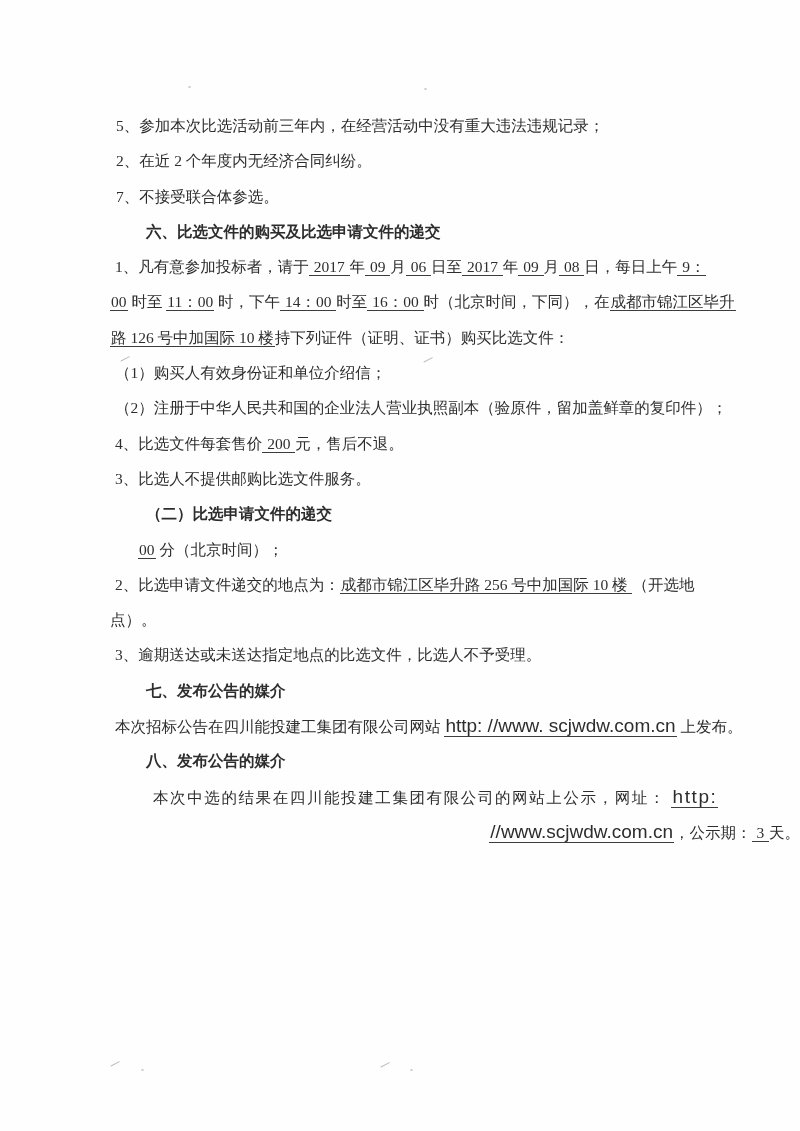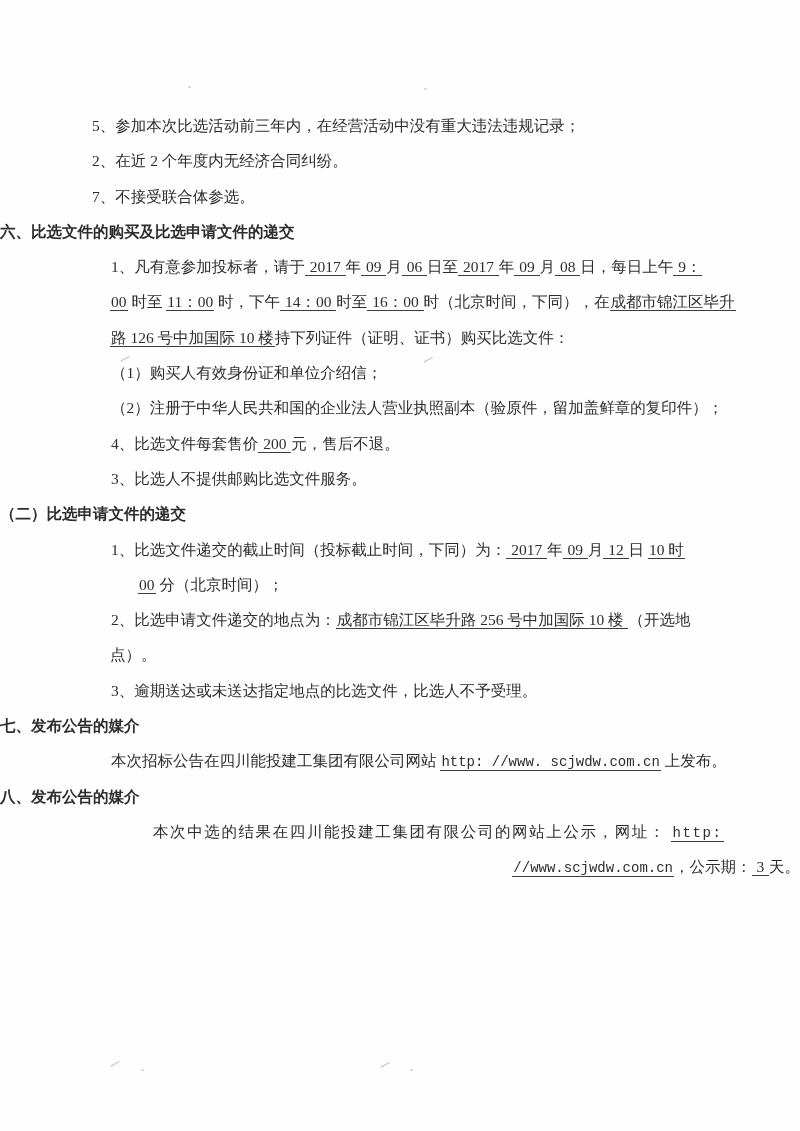--- a/index.html
+++ b/index.html
@@ -20,34 +20,34 @@
   .doc{
     padding-top:108px;
   }
   .line{
     height:35.3px;
     line-height:35.3px;
     font-size:15.5px;
     white-space:pre;
     color:#2d2d2d;
   }
-  .ind-item{padding-left:92px;}
-  .ind-head{font-weight:bold;}
-  .ind-para{padding-left:111px;}
+  .ind-item{padding-left:116px;}
+  .ind-head{padding-left:146px;font-weight:bold;}
+  .ind-para{padding-left:87px;margin-left:28px;}
   .ind-cont{padding-left:110px;}
   .ind-cont2{padding-left:138px;}
   .ind-conturl{padding-left:117px;text-align:right;}
   .ind-sp{padding-left:153px;letter-spacing:1.6px;}
   .u{
     border-bottom:1px solid #3c3c3c;
     padding:0 1px;
   }
   .mono{
-    font-family:Liberation Mono, monospace;
-    font-size:14px;
+    font-family:Liberation Sans, sans-serif;
+    font-size:19px;
   }
   
   .speck{
     position:absolute;
     width:3px;height:2px;
     background:#a9a9a9;
     opacity:.55;
     border-radius:50%;
   }
   .tick{
@@ -78,21 +78,20 @@
       <div class="line ind-item"><span class="">7、不接受联合体参选。</span></div>
       <div class="line ind-head"><span class="">六、比选文件的购买及比选申请文件的递交</span></div>
       <div class="line ind-para"><span class="">1、凡有意参加投标者，请于</span><span class="u"> 2017 </span><span class="">年</span><span class="u"> 09 </span><span class="">月</span><span class="u"> 06 </span><span class="">日至</span><span class="u"> 2017 </span><span class="">年</span><span class="u"> 09 </span><span class="">月</span><span class="u"> 08 </span><span class="">日，每日上午</span><span class="u"> 9：</span></div>
       <div class="line ind-cont"><span class="u">00</span><span class=""> 时至 </span><span class="u">11：00</span><span class=""> 时，下午</span><span class="u"> 14：00 </span><span class="">时至</span><span class="u"> 16：00 </span><span class="">时（北京时间，下同），在</span><span class="u">成都市锦江区毕升</span></div>
       <div class="line ind-cont"><span class="u">路 126 号中加国际 10 楼</span><span class="">持下列证件（证明、证书）购买比选文件：</span></div>
       <div class="line ind-para"><span class="">（1）购买人有效身份证和单位介绍信；</span></div>
       <div class="line ind-para"><span class="">（2）注册于中华人民共和国的企业法人营业执照副本（验原件，留加盖鲜章的复印件）；</span></div>
       <div class="line ind-para"><span class="">4、比选文件每套售价</span><span class="u"> 200 </span><span class="">元，售后不退。</span></div>
       <div class="line ind-para"><span class="">3、比选人不提供邮购比选文件服务。</span></div>
       <div class="line ind-head"><span class="">（二）比选申请文件的递交</span></div>
-      <div class="line ind-para"><span class="">1、比选文件递交的截止时间（投标截止时间，下同）为：</span><span class="u"> 2017 </span><span class="">年</span><span class="u"> 09 </span><span class="">月</span><span class="u"> 12 </span><span class="">日 </span><span class="u">10 时</span></div>
       <div class="line ind-cont2"><span class="u">00</span><span class=""> 分（北京时间）；</span></div>
       <div class="line ind-para"><span class="">2、比选申请文件递交的地点为：</span><span class="u">成都市锦江区毕升路 256 号中加国际 10 楼 </span><span class="">（开选地</span></div>
       <div class="line ind-cont"><span class="">点）。</span></div>
       <div class="line ind-para"><span class="">3、逾期送达或未送达指定地点的比选文件，比选人不予受理。</span></div>
       <div class="line ind-head"><span class="">七、发布公告的媒介</span></div>
       <div class="line ind-para"><span class="">本次招标公告在四川能投建工集团有限公司网站 </span><span class="u mono">http: //www. scjwdw.com.cn</span><span class=""> 上发布。</span></div>
       <div class="line ind-head"><span class="">八、发布公告的媒介</span></div>
       <div class="line ind-sp"><span class="">本次中选的结果在四川能投建工集团有限公司的网站上公示，网址： </span><span class="u mono">http:</span></div>
       <div class="line ind-conturl"><span class="u mono">//www.scjwdw.com.cn</span><span class="">，公示期：</span><span class="u"> 3 </span><span class="">天。</span></div>
     </div>

